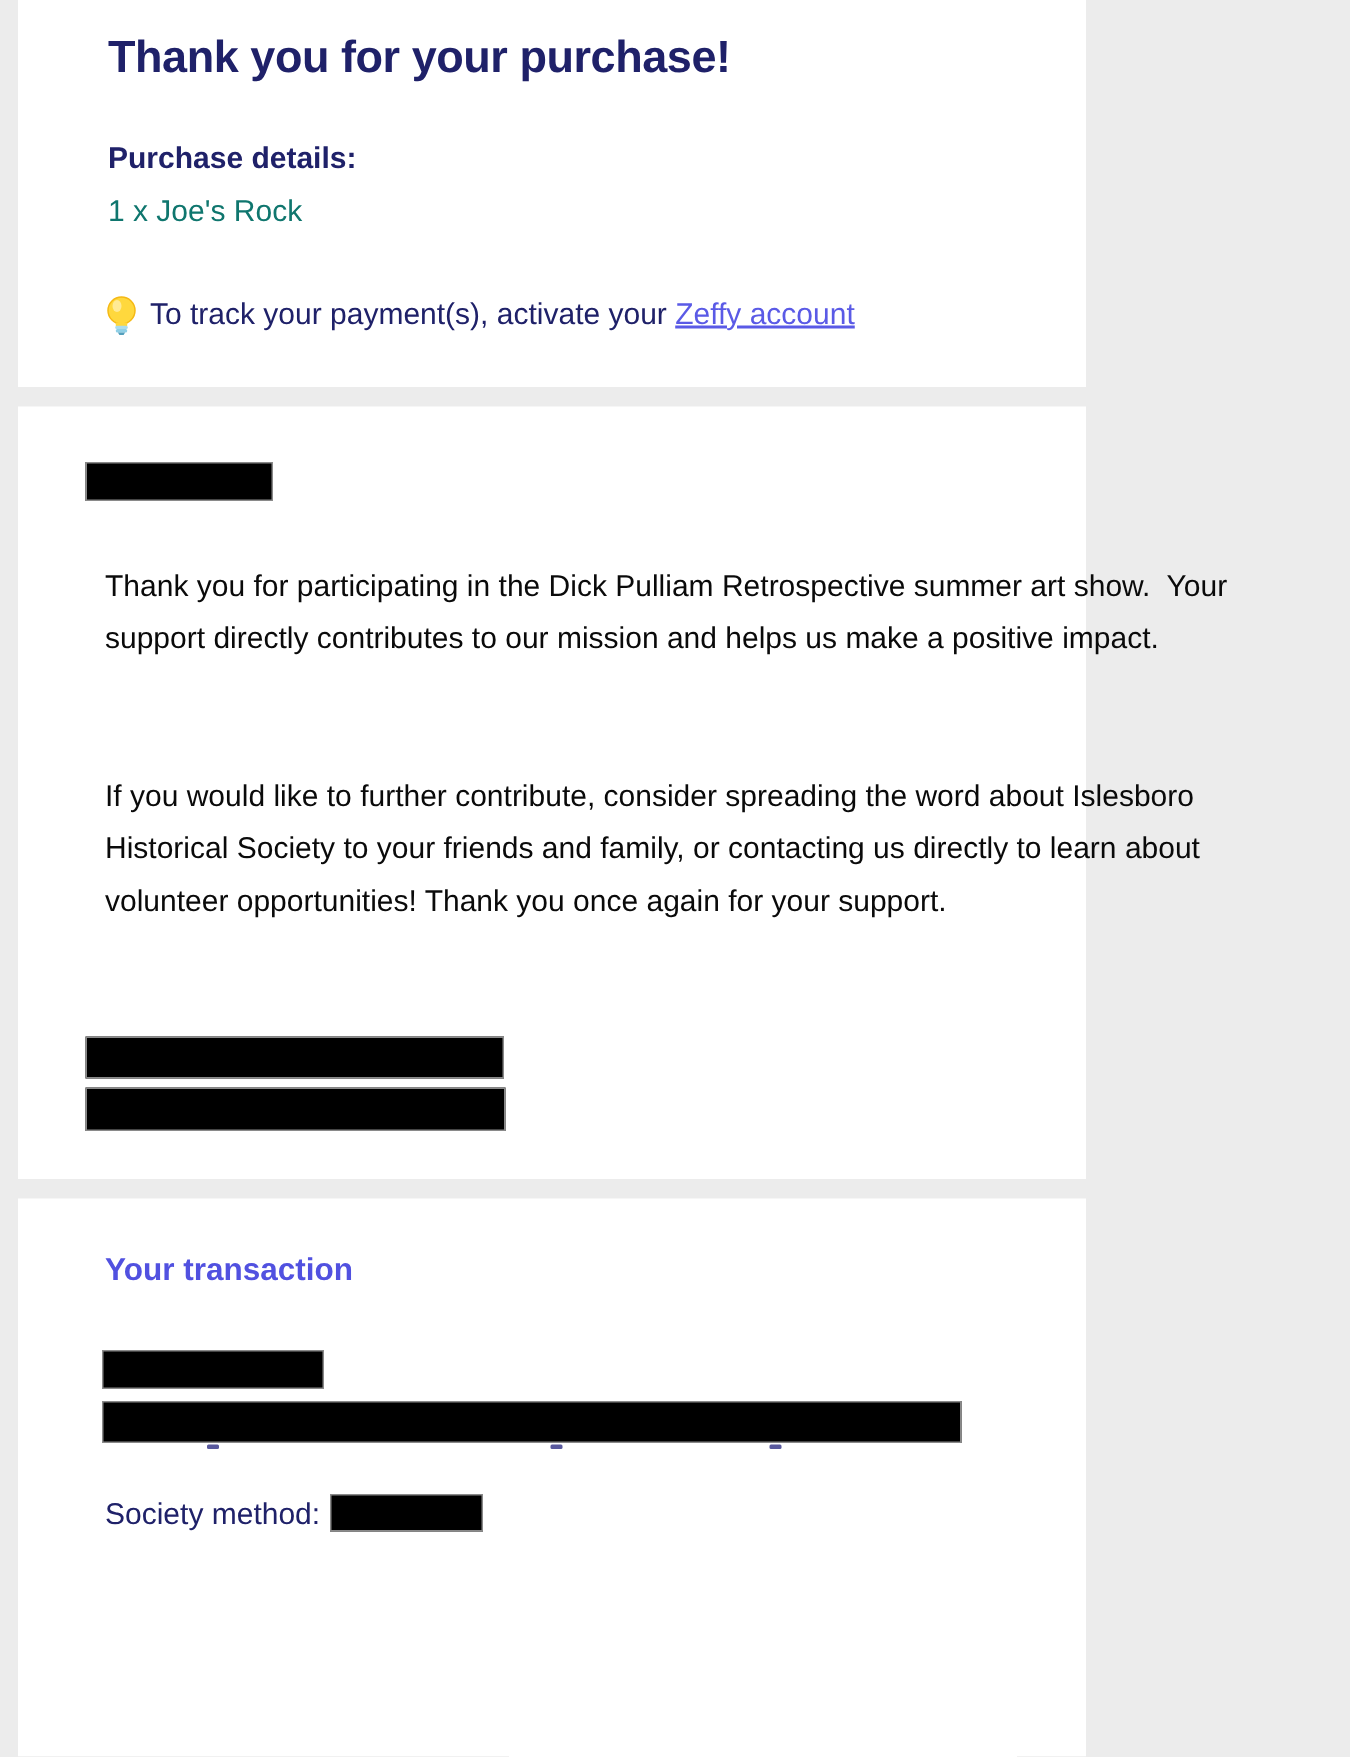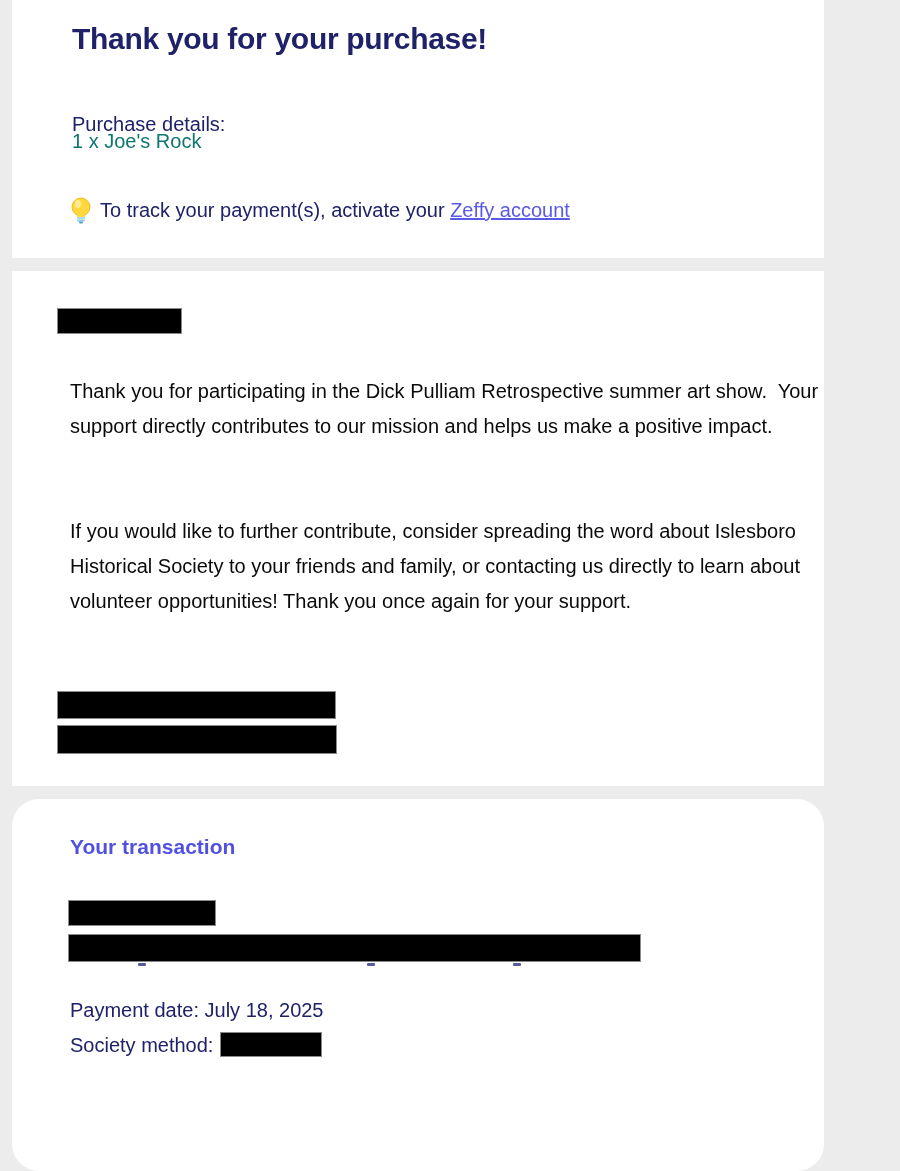--- a/index.html
+++ b/index.html
@@ -10,44 +10,43 @@
     width: 900px;
     height: 1171px;
     background: #ececec;
     font-family: "Liberation Sans", "DejaVu Sans", sans-serif;
     overflow: hidden;
     position: relative;
   }
   .card {
     position: absolute;
     left: 12px;
-    width: 812px;
+    width: 712px;
     background: #ffffff;
   }
   #card-purchase { top: 0; height: 258px; }
   #card-message  { top: 271px; height: 515px; }
-  #card-transaction { top: 799px; height: 372px; border-radius: 27px; }
+  #card-transaction { top: 799px; height: 372px; }
 
   .abs { position: absolute; }
 
   
   .purchase-title {
     left: 60px; top: 22px;
     font-size: 30px;
     font-weight: bold;
     color: #1f2169;
     letter-spacing: -0.3px;
     margin: 0;
   }
   .purchase-details-heading {
     left: 60px; top: 95px;
     font-size: 20px;
-    font-weight: normal;
+    font-weight: bold;
     color: #1f2169;
-    margin-top: 18px;
   }
   .purchase-item {
     left: 60px; top: 130px;
     font-size: 20px;
     color: #0f766e;
   }
   .tip-row {
     left: 58px; top: 197px;
     display: flex;
     align-items: center;
@@ -154,17 +153,16 @@
   <div class="abs transaction-title">Your transaction</div>
 
   <div class="redacted" style="left:56px; top:101px; width:148px; height:26px;"></div>
   <div class="redacted" style="left:56px; top:135px; width:573px; height:28px;"></div>
 
   <div class="descender-mark" style="left:126px; top:164px;"></div>
   <div class="descender-mark" style="left:355px; top:164px;"></div>
   <div class="descender-mark" style="left:501px; top:164px;"></div>
 
   <div class="abs payment-block" style="top:194px;">
-    <div>Payment date: July 18, 2025</div>
     <div><span>Society method:</span><span class="redacted-inline"></span></div>
   </div>
 
 </div>
 
 </body></html>

